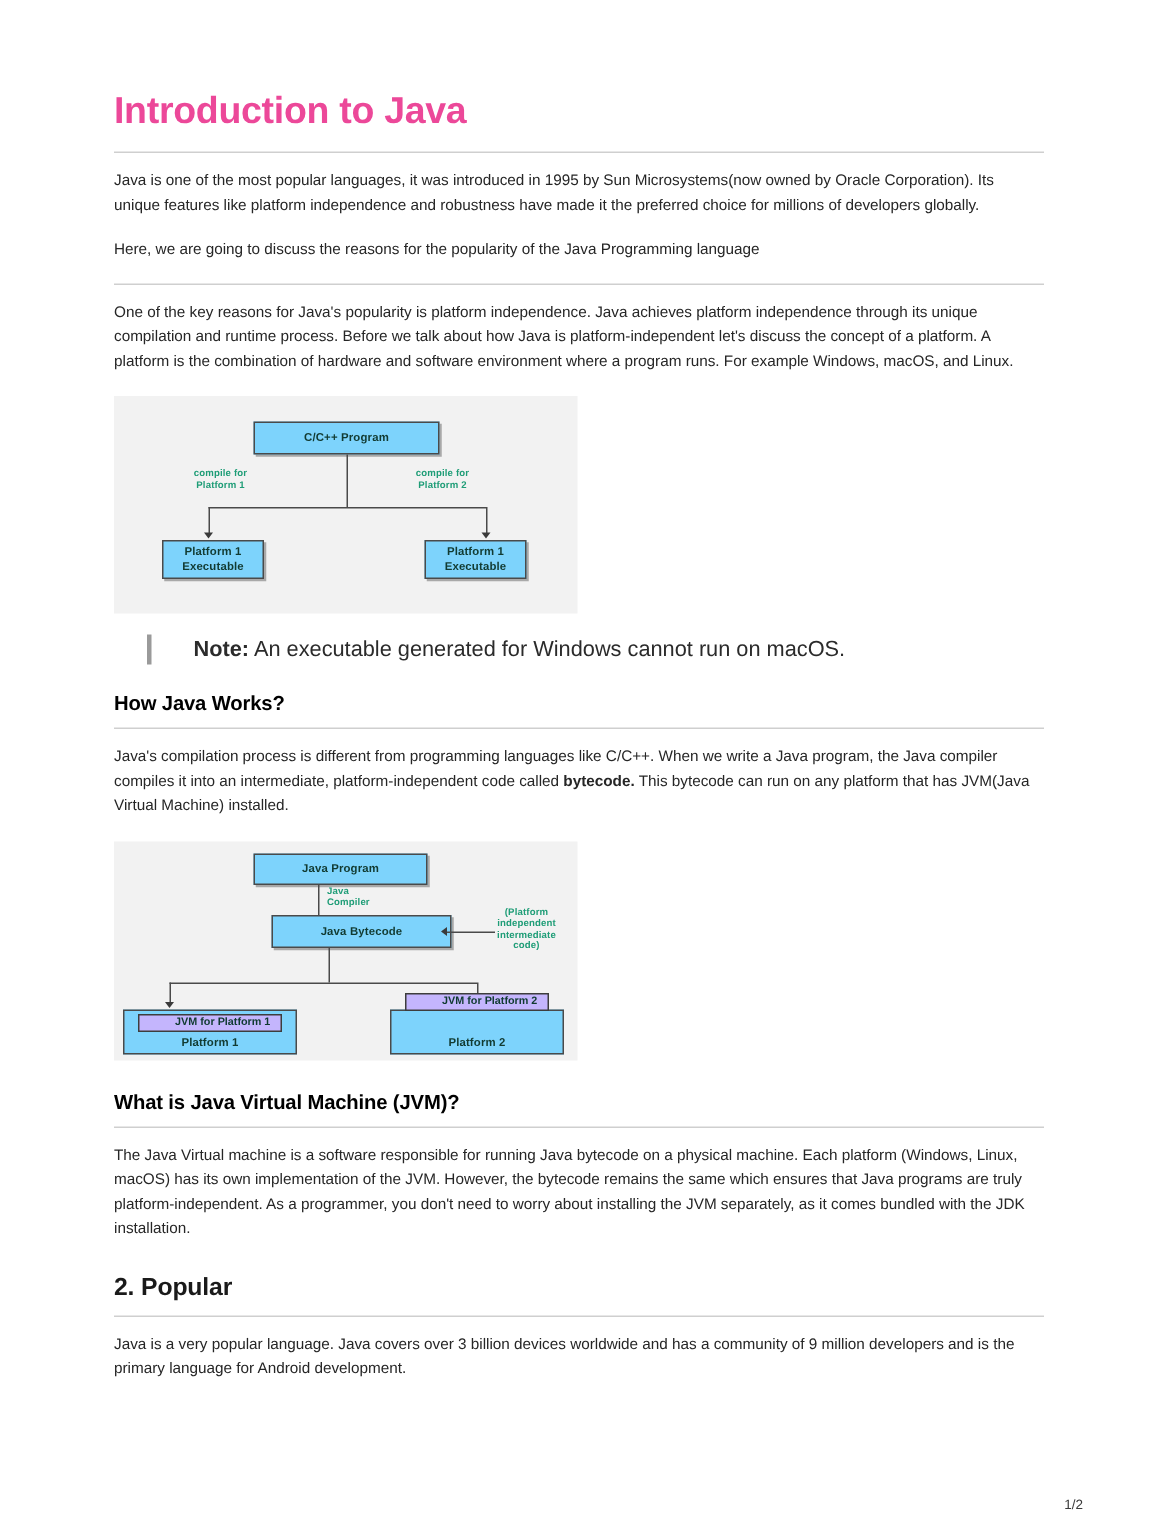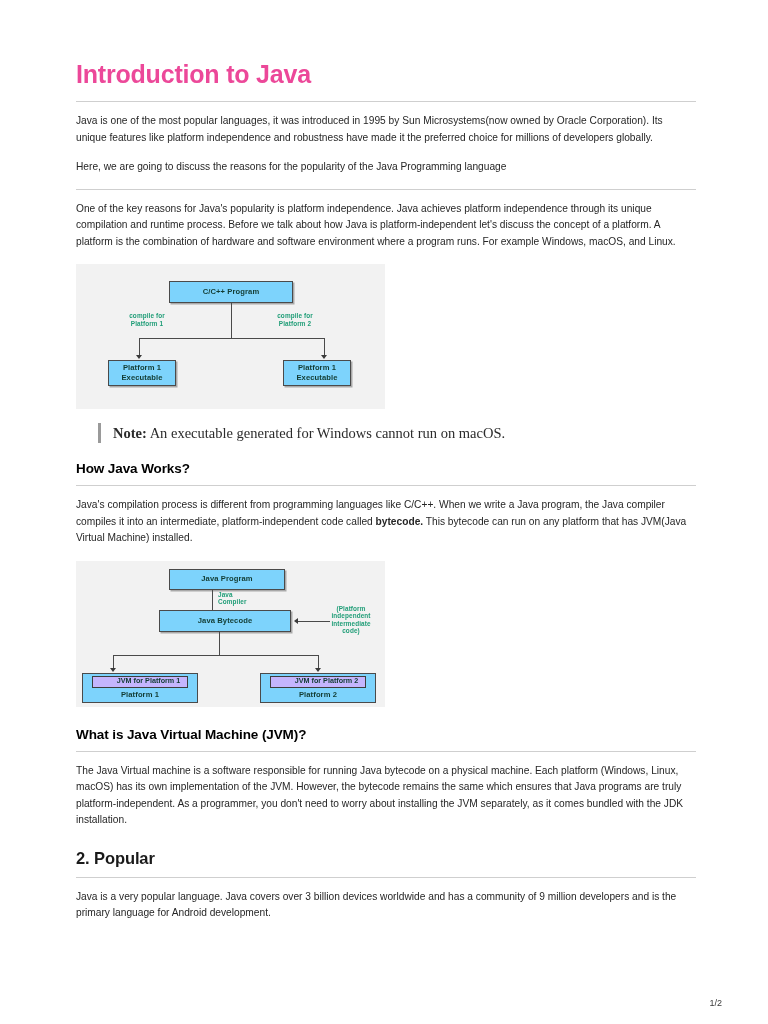--- a/index.html
+++ b/index.html
@@ -50,26 +50,25 @@
   }
   h3.sub-title {
     font-size: 13.5px;
     font-weight: bold;
     margin: 18px 0 9px 0;
     color: #000000;
     letter-spacing: -0.1px;
   }
   .note {
     margin: 14px 0 2px 22px;
-    padding-left: 12px;
+    padding-left: 28px;
     border-left: 3px solid #9a9a9a;
     font-size: 14.5px;
     line-height: 20px;
     color: #2b2b2b;
-    font-family: Liberation Serif, serif;
   }
   .note b { font-weight: bold; }
   strong { font-weight: bold; }
 
   
   .figure {
     position: relative;
     background: #f2f2f2;
     margin: 14px 0 0 0;
   }
@@ -202,21 +201,21 @@
 
   <div class="figure" id="figure-2">
     <div class="node" style="left:93px; top:8px; width:116px; height:21px;">Java Program</div>
 
     <div class="ln v" style="left:136px; top:29px; height:20px;"></div>
     <div class="edge-label" style="left:142px; top:30px; width:48px; text-align:left;">
       <span>Java</span><br>
       <span>Compiler</span>
     </div>
 
-    <div class="node" style="left:83px; top:49px; width:132px; height:22px;">Java Bytecode</div>
+    <div class="node" style="left:105px; top:49px; width:120px; height:22px;">Java Bytecode</div>
 
     <div class="ln h" style="left:222px; top:60px; width:32px;"></div>
     <div class="arrow-left" style="left:218px; top:57px;"></div>
     <div class="edge-label" style="left:248px; top:44px; width:54px;">
       <span>(Platform</span><br>
       <span>independent</span><br>
       <span>intermediate</span><br>
       <span>code)</span>
     </div>
 
@@ -228,21 +227,21 @@
     <div class="arrow-down" style="left:239px; top:107px;"></div>
 
     <div class="node plain" style="left:6px; top:112px; width:116px; height:30px; align-items:flex-end; padding-bottom:2px;">
       <span>Platform 1</span>
     </div>
     <div class="node-inner" style="left:16px; top:115px; width:96px; height:12px;">JVM for Platform 1</div>
 
     <div class="node plain" style="left:184px; top:112px; width:116px; height:30px; align-items:flex-end; padding-bottom:2px;">
       <span>Platform 2</span>
     </div>
-    <div class="node-inner" style="left:194px; top:115px; width:96px; height:12px;">JVM for Platform 2</div>
+    <div class="node-inner" style="left:194px; top:101px; width:96px; height:12px;">JVM for Platform 2</div>
   </div>
 
   <h3 class="sub-title" style="margin-top:20px;">What is Java Virtual Machine (JVM)?</h3>
   <div class="rule"></div>
   <p class="body-text">The Java Virtual machine is a software responsible for running Java bytecode on a physical machine. Each platform (Windows, Linux, macOS) has its own implementation of the JVM. However, the bytecode remains the same which ensures that Java programs are truly platform-independent. As a programmer, you don't need to worry about installing the JVM separately, as it comes bundled with the JDK installation.</p>
 
   <h2 class="sec-title">2. Popular</h2>
   <div class="rule"></div>
   <p class="body-text">Java is a very popular language. Java covers over 3 billion devices worldwide and has a community of 9 million developers and is the primary language for Android development.</p>
 

